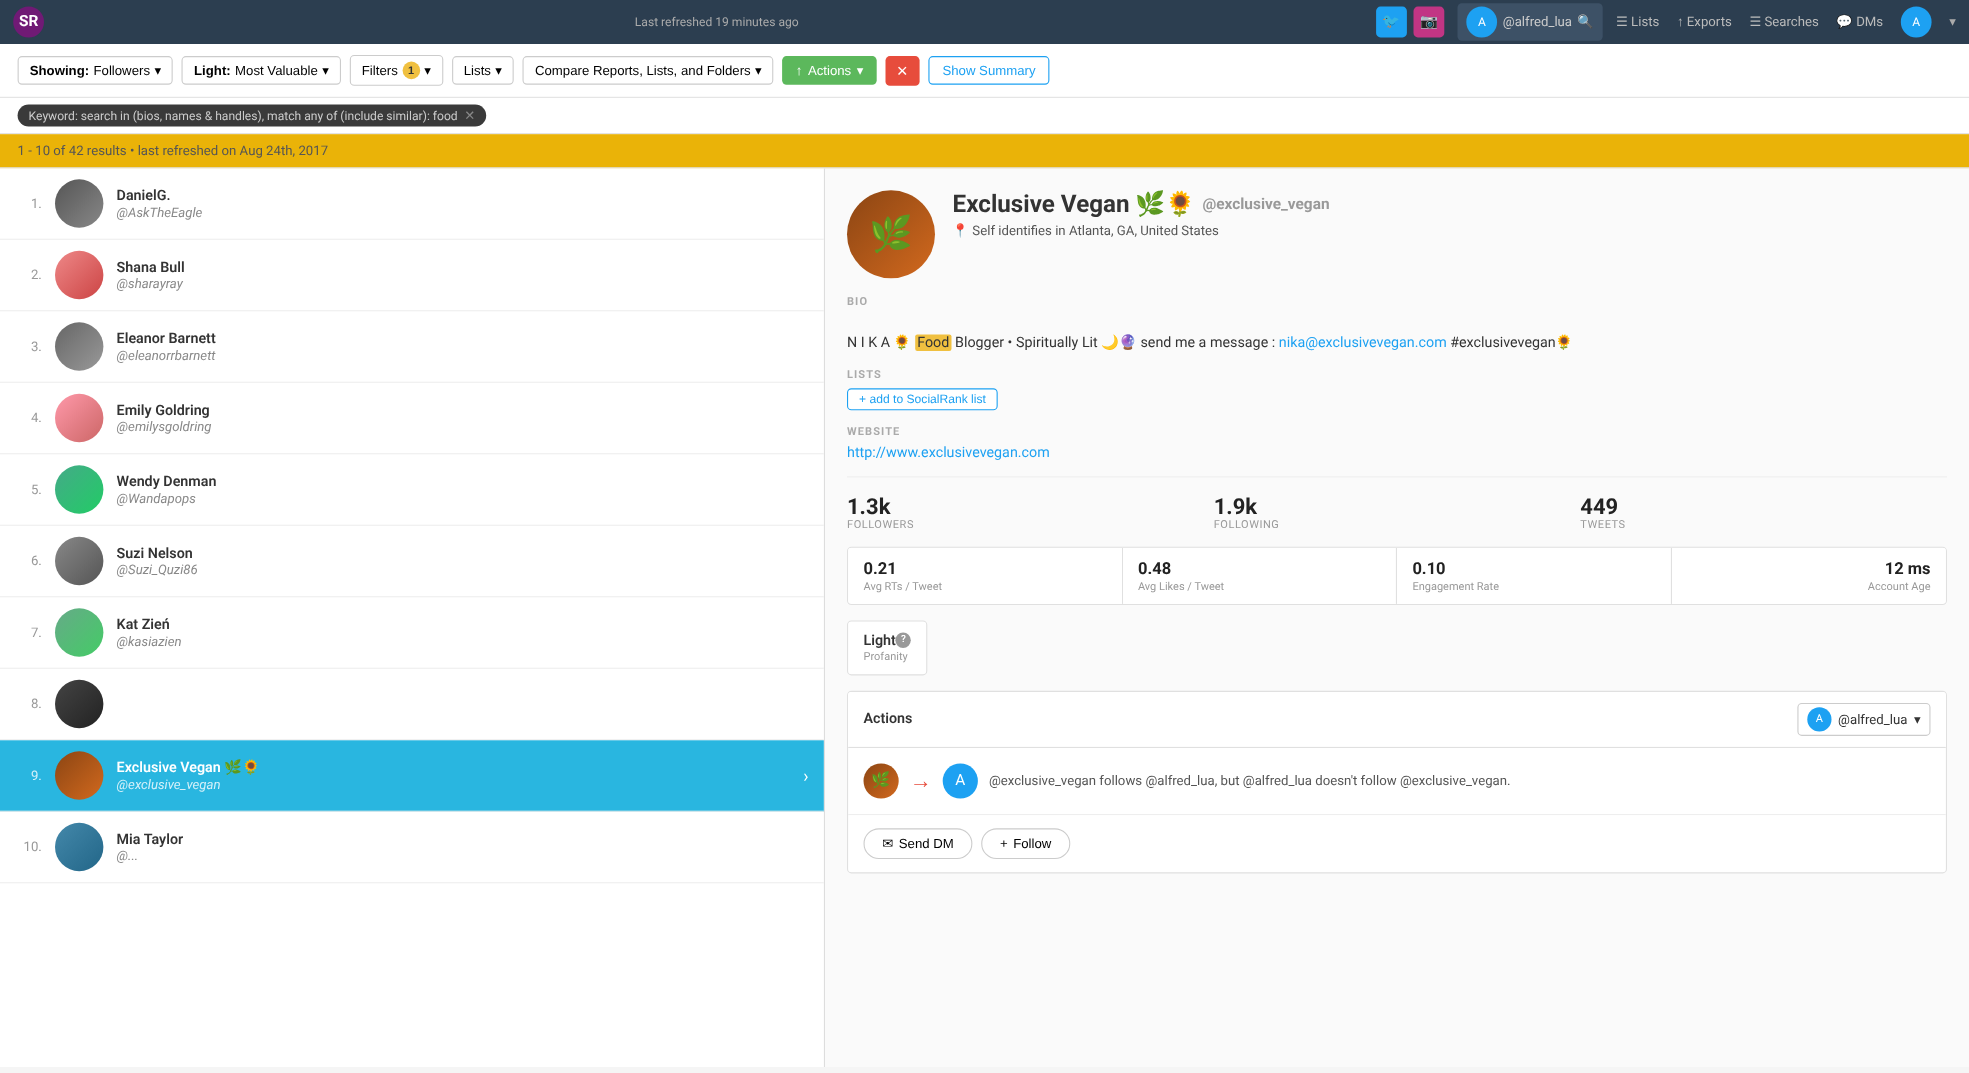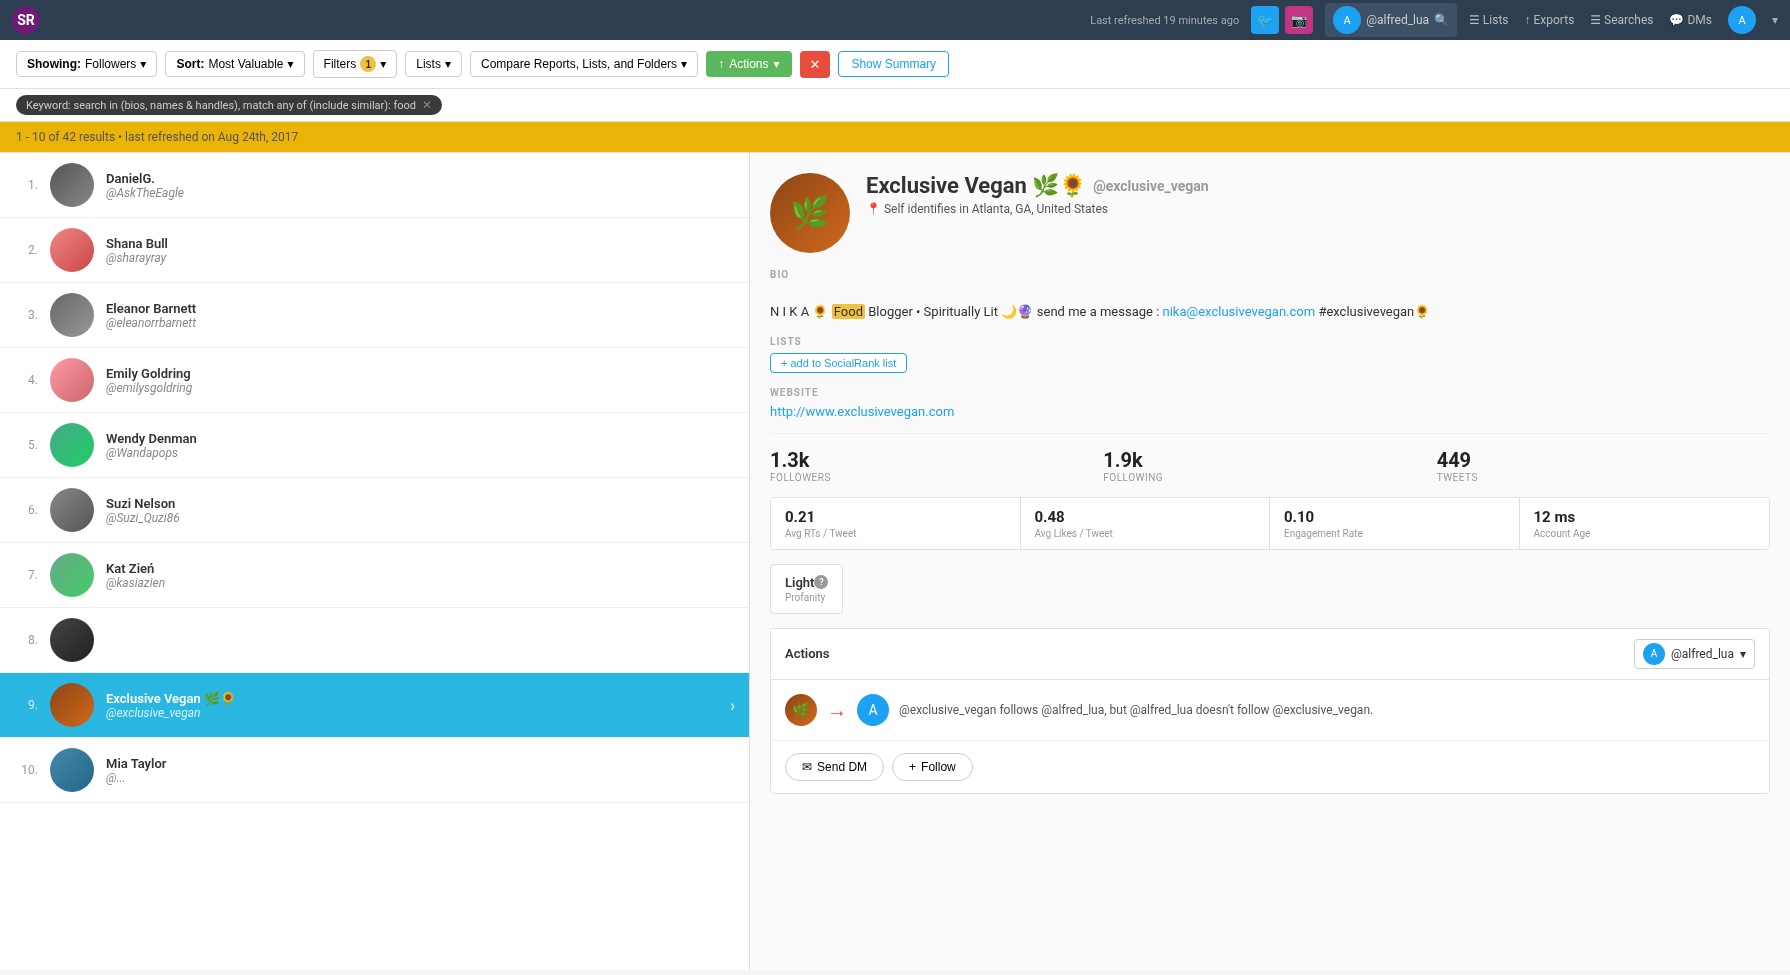--- a/index.html
+++ b/index.html
@@ -21,21 +21,21 @@
       border-radius: 50%;
       display: flex; align-items: center; justify-content: center;
       color: white; font-weight: bold; font-size: 14px;
       flex-shrink: 0;
     }
     .topnav-refresh {
       margin-left: 12px;
       font-size: 11px;
       color: #aaa;
       flex: 1;
-      text-align: right;
+      text-align: center;
     }
     .topnav-social {
       display: flex; gap: 6px; align-items: center;
     }
     .social-btn {
       width: 28px; height: 28px;
       border-radius: 4px;
       display: flex; align-items: center; justify-content: center;
       font-size: 13px;
       cursor: pointer;
@@ -283,21 +283,21 @@
       border: 1px solid #e0e0e0;
       border-radius: 4px;
       overflow: hidden;
       margin-bottom: 14px;
     }
     .metric-cell {
       padding: 10px 14px;
       border-right: 1px solid #e0e0e0;
       background: white;
     }
-    .metric-cell:last-child { border-right: none; }
+    .metric-cell:last-child { border-right: none; text-align: right; }
     .metric-val { font-size: 15px; font-weight: bold; color: #222; }
     .metric-lbl { font-size: 10px; color: #999; margin-top: 2px; }
 
     
     .profanity-cell {
       border: 1px solid #e0e0e0;
       border-radius: 4px;
       padding: 10px 14px;
       background: white;
       display: inline-block;
@@ -441,21 +441,21 @@
 </nav>
 
 <div class="toolbar">
   <button class="dropdown-btn">
     <span class="label-bold">Showing:</span>
     <span>Followers</span>
     <span>▾</span>
   </button>
 
   <button class="dropdown-btn">
-    <span class="label-bold">Sort:</span>
+    <span class="label-bold">Light:</span>
     <span>Most Valuable</span>
     <span>▾</span>
   </button>
 
   <button class="dropdown-btn">
     <span>Filters</span>
     <span class="filter-badge">1</span>
     <span>▾</span>
   </button>
 

